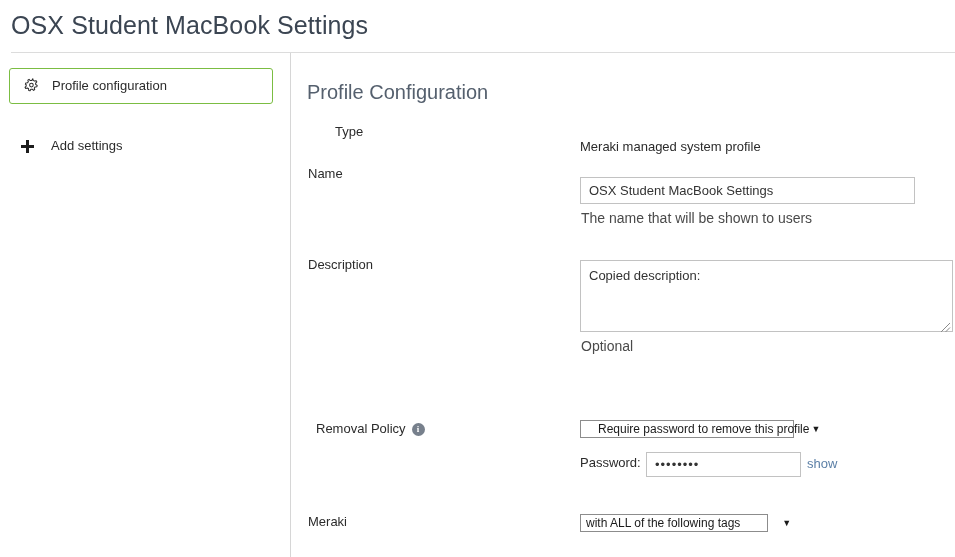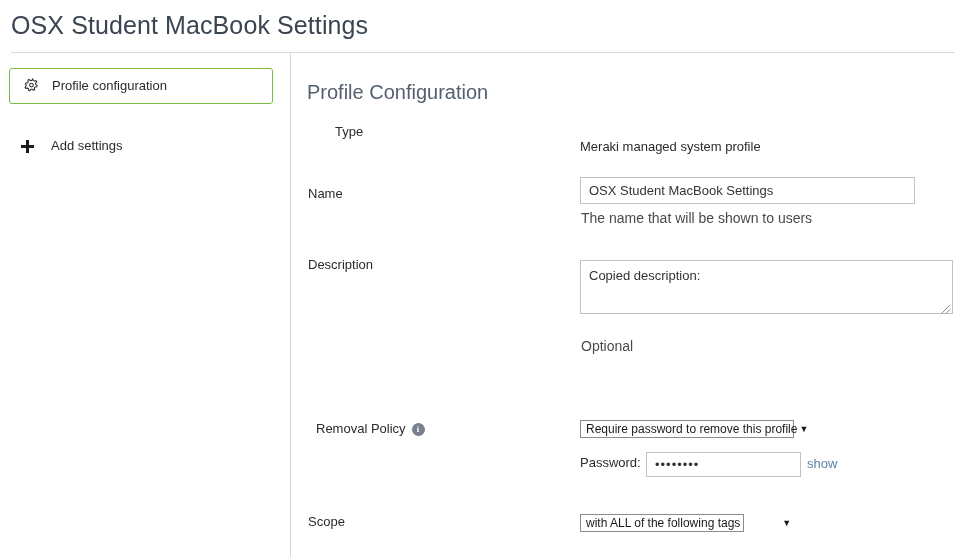--- a/index.html
+++ b/index.html
@@ -285,58 +285,58 @@
   </div>
 
   <div class="main">
 
     <div class="section-heading" style="left:16px; top:27px;">Profile Configuration</div>
 
     <div class="field-label" style="left:17px; top:71px;margin-left:27px;">Type</div>
 
     <div class="static-value" style="left:289px; top:86px;">Meraki managed system profile</div>
 
-    <div class="field-label" style="left:17px; top:133px;">Name</div>
+    <div class="field-label" style="left:17px; top:113px;">Name</div>
 
     <input class="text-input" type="text" style="left: 289px; top: 124px; width: 335px; height: 27px;" value="OSX Student MacBook Settings">
 
     <div class="helper-text" style="left:290px; top:158px;">The name that will be shown to users</div>
 
     <div class="field-label" style="left:17px; top:204px;">Description</div>
 
-    <div class="textarea-wrap" style="left:289px; top:207px; width:373px; height:54px;">
+    <div class="textarea-wrap" style="left:289px; top:207px; width:373px; height:72px;">
       <textarea class="textarea-input" style="">Copied description:</textarea>
       <span class="resize-grip">
         <svg width="11" height="11" viewBox="0 0 11 11" xmlns="http://www.w3.org/2000/svg">
           <line x1="10" y1="1" x2="1" y2="10" stroke="#8a8a8a" stroke-width="1"></line>
           <line x1="10" y1="5.5" x2="5.5" y2="10" stroke="#8a8a8a" stroke-width="1"></line>
         </svg>
       </span>
     </div>
 
     <div class="helper-text" style="left:290px; top:286px;">Optional</div>
 
 
     <div class="field-label" style="left:25px; top:368px;">
       <span>Removal Policy</span>
       <span class="info-icon">i</span>
     </div>
 
-    <div class="select-wrap" style="left:289px; top:367px; width:214px; height:18px;">
+    <div class="select-wrap" style="left:289px; top:367px; width:214px; height:18px;padding-left:12px;">
       <span class="select-text">Require password to remove this profile</span>
       <span class="caret">▼</span>
     </div>
 
     <div class="inline-label" style="left:289px; top:402px;">Password:</div>
 
     <input class="text-input" type="text" style="left: 355px; top: 399px; width: 155px; height: 25px; letter-spacing: 1px;" value="••••••••">
 
     <a class="link" style="left:516px; top:403px;">show</a>
 
-    <div class="field-label" style="left:17px; top:461px;">Scope</div>
-
-    <div class="select-wrap" style="left:289px; top:461px; width:164px; height:18px;gap:40px;">
+    <div class="field-label" style="left:17px; top:461px;">Meraki</div>
+
+    <div class="select-wrap" style="left:289px; top:461px; width:188px; height:18px;gap:40px;">
       <span class="select-text">with ALL of the following tags</span>
       <span class="caret">▼</span>
     </div>
 
   </div>
 </div>
 
 </body></html>

